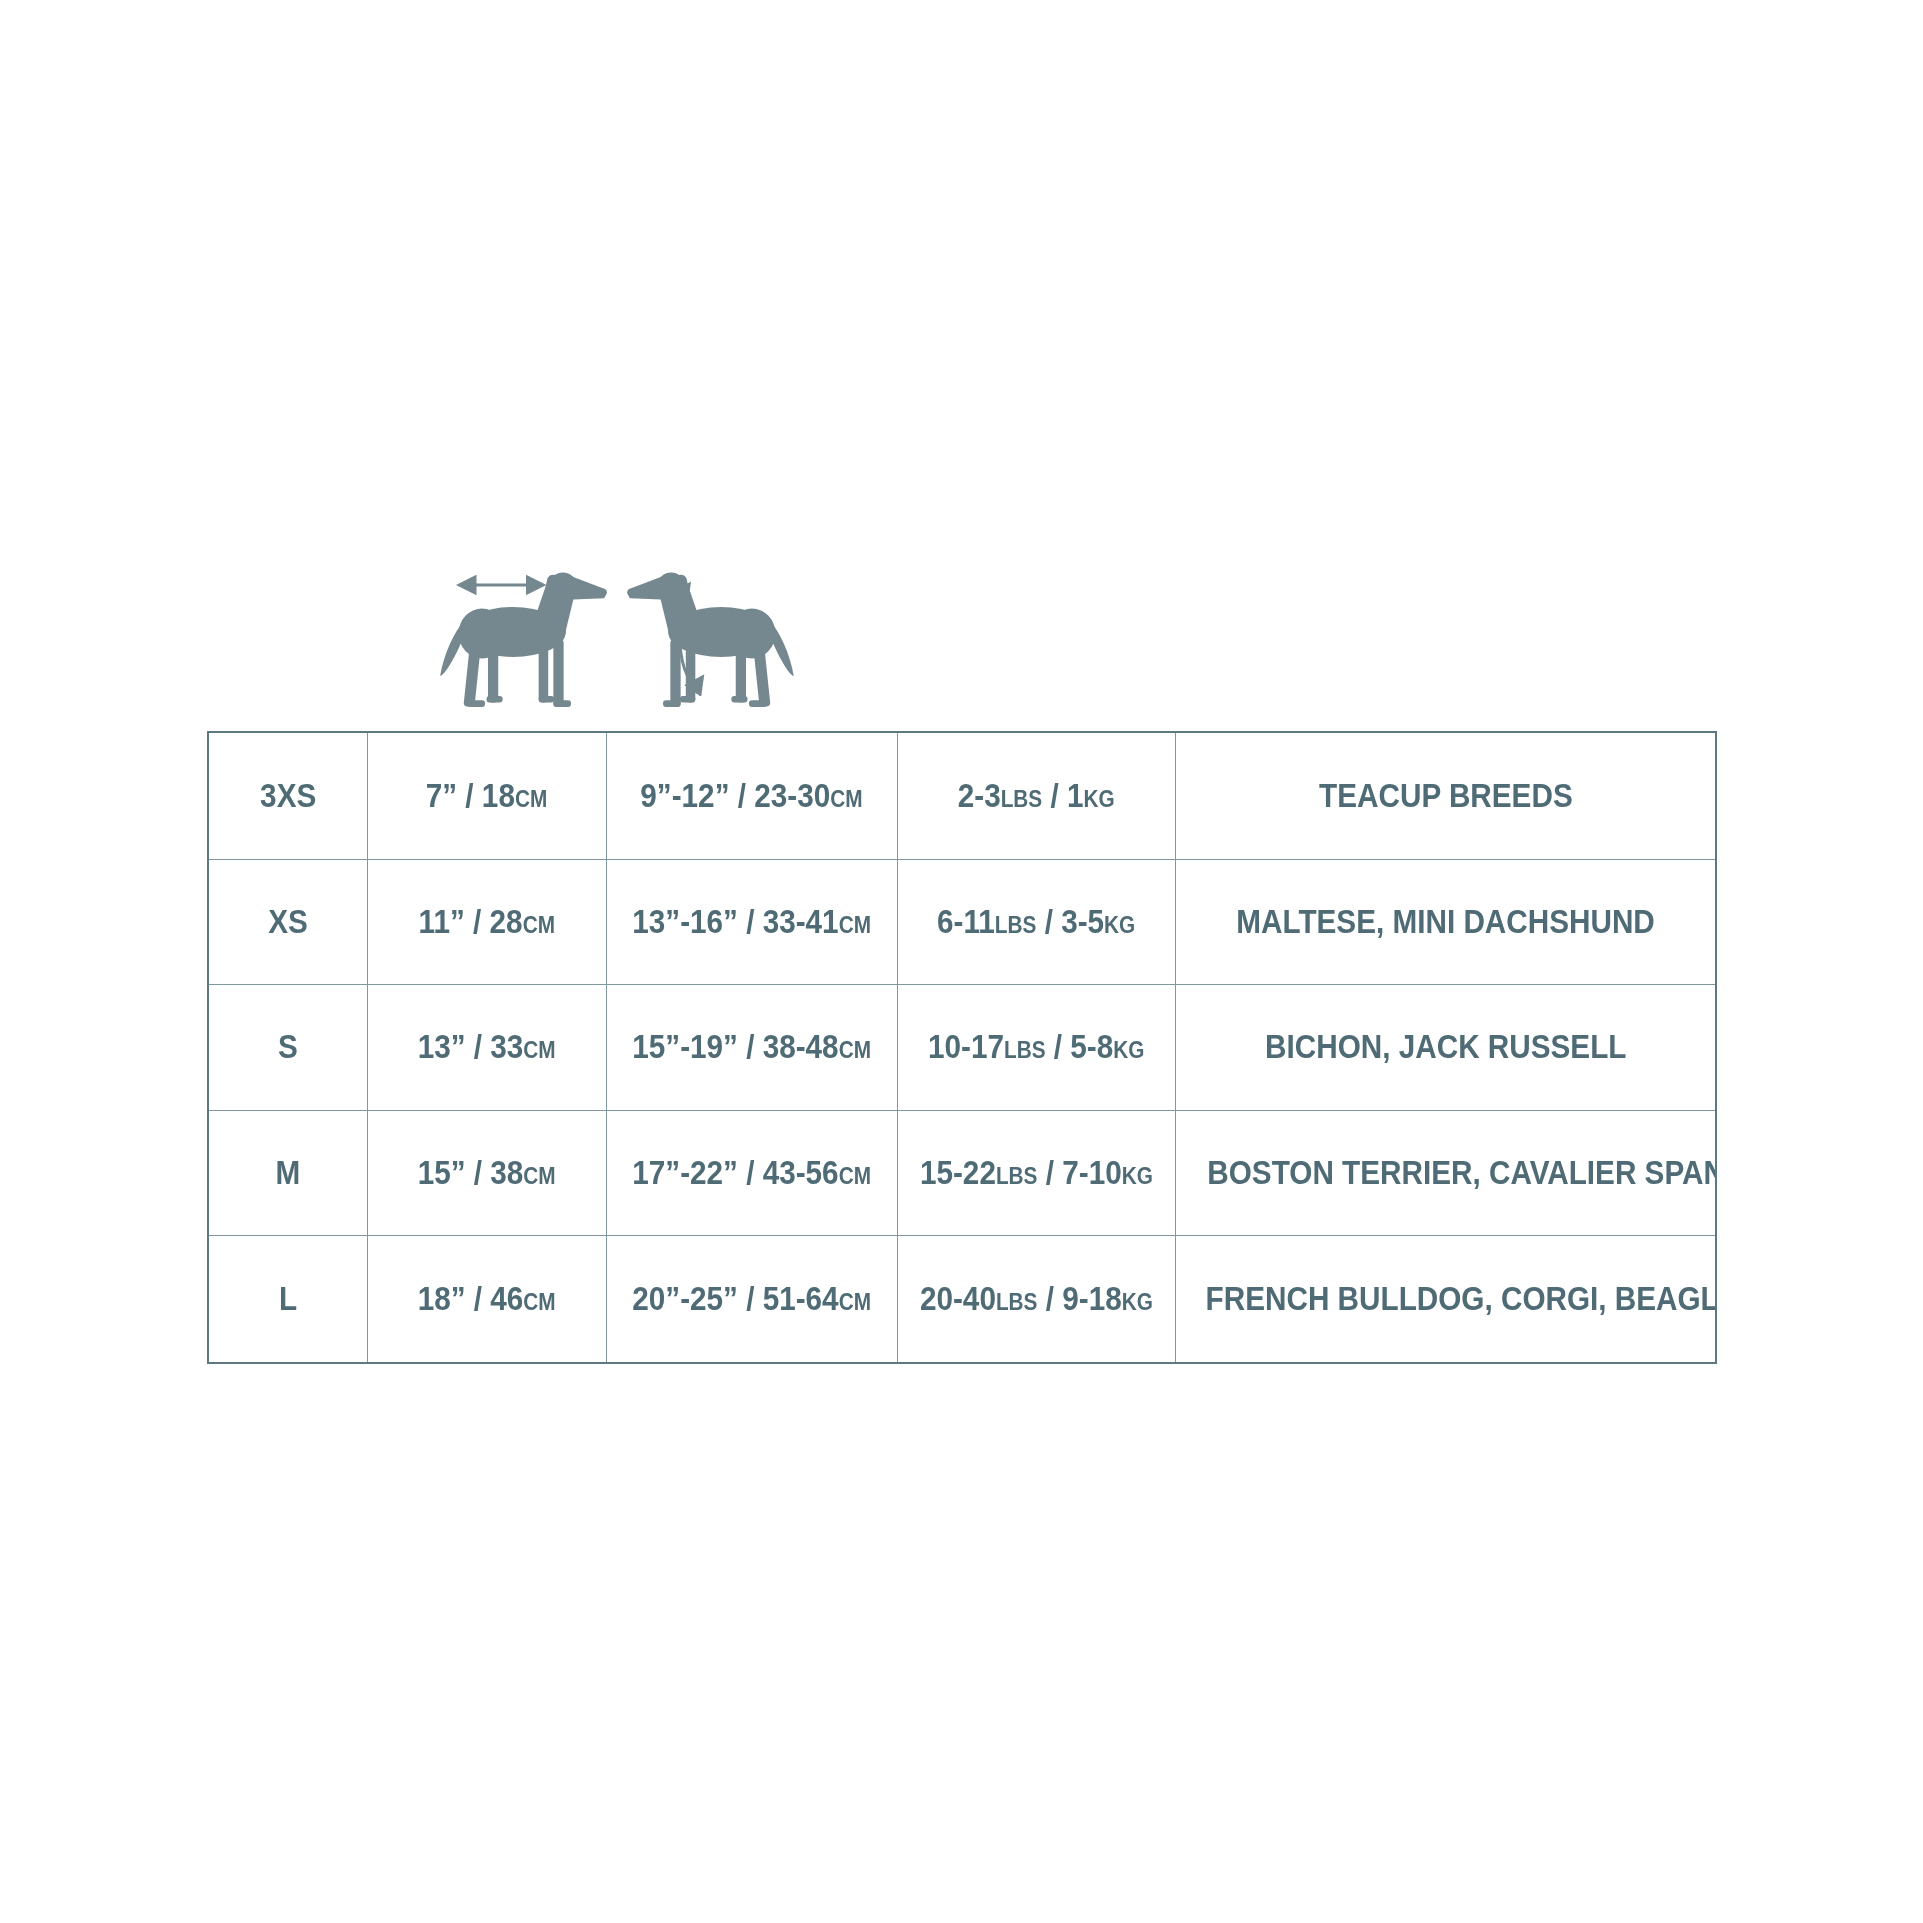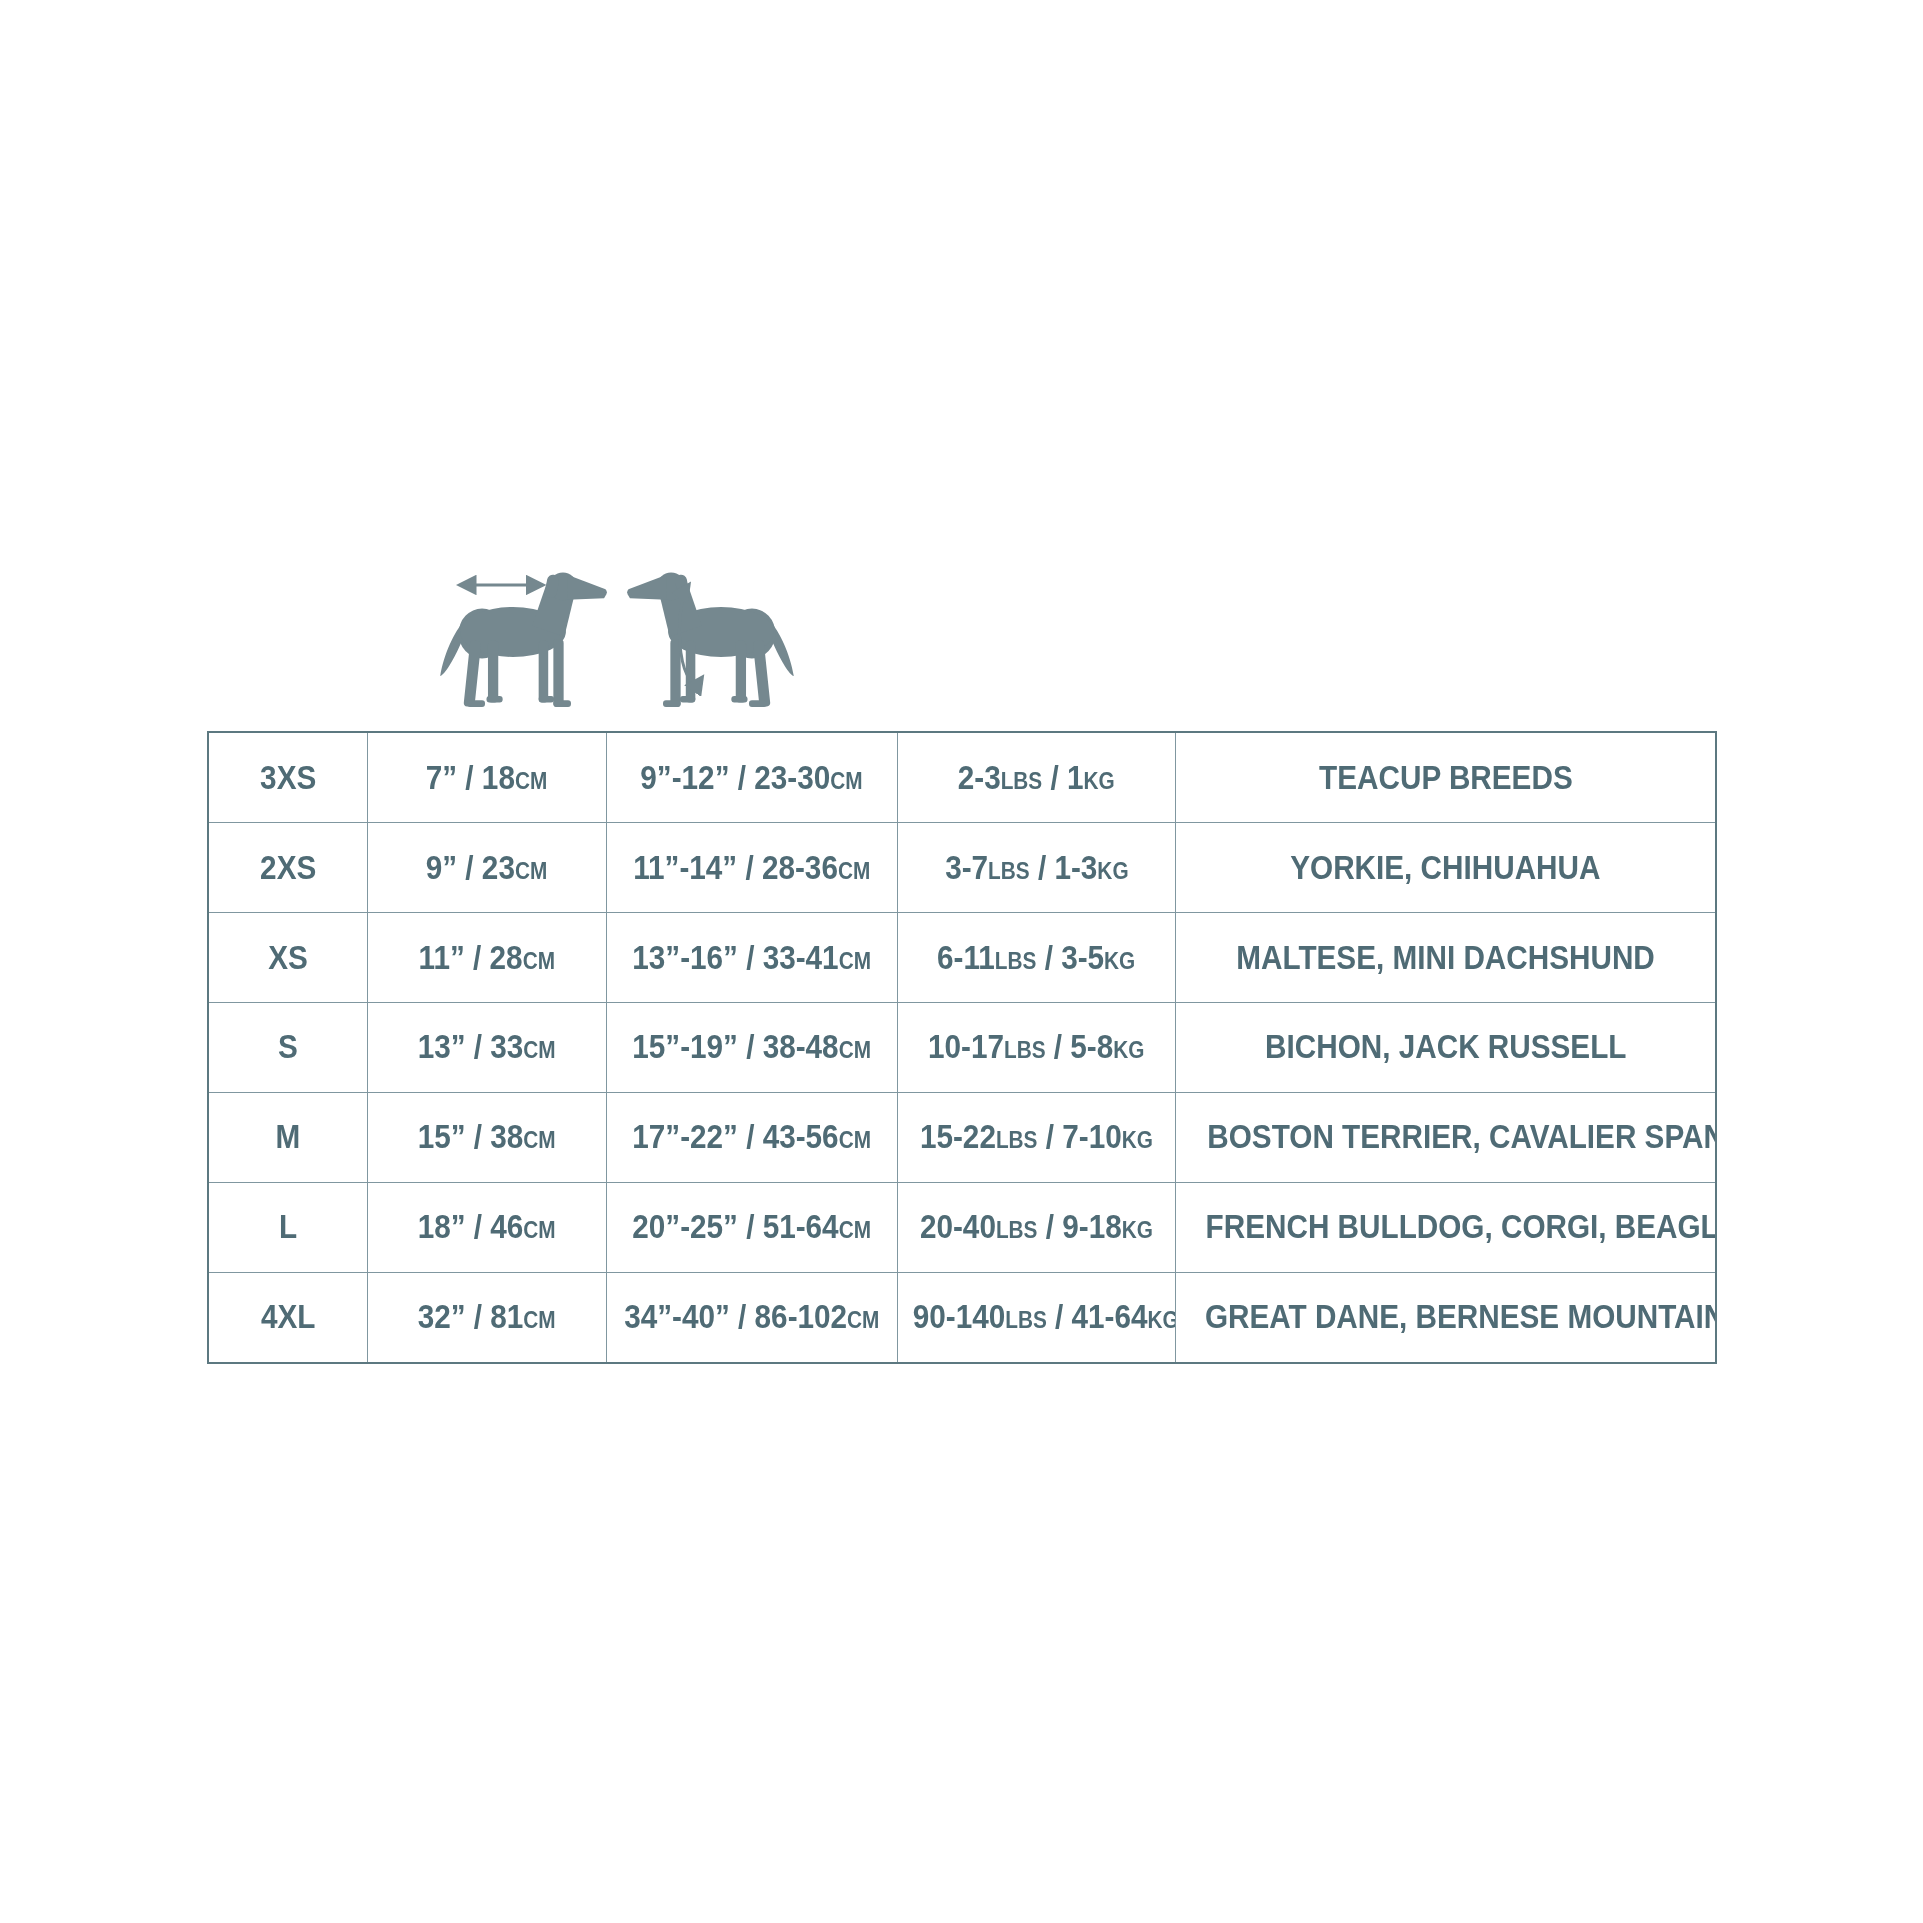--- a/index.html
+++ b/index.html
@@ -145,27 +145,20 @@
     </colgroup>
     <tbody>
         <tr>
           <td><span class="t">3XS</span></td>
           <td><span class="t">7” / 18<span class="unit">CM</span></span></td>
           <td><span class="t">9”-12” / 23-30<span class="unit">CM</span></span></td>
           <td><span class="t">2-3<span class="unit">LBS</span> / 1<span class="unit">KG</span></span></td>
           <td><span class="t">TEACUP BREEDS</span></td>
         </tr>
         <tr>
-          <td><span class="t">2XS</span></td>
-          <td><span class="t">9” / 23<span class="unit">CM</span></span></td>
-          <td><span class="t">11”-14” / 28-36<span class="unit">CM</span></span></td>
-          <td><span class="t">3-7<span class="unit">LBS</span> / 1-3<span class="unit">KG</span></span></td>
-          <td><span class="t">YORKIE, CHIHUAHUA</span></td>
-        </tr>
-        <tr>
           <td><span class="t">XS</span></td>
           <td><span class="t">11” / 28<span class="unit">CM</span></span></td>
           <td><span class="t">13”-16” / 33-41<span class="unit">CM</span></span></td>
           <td><span class="t">6-11<span class="unit">LBS</span> / 3-5<span class="unit">KG</span></span></td>
           <td><span class="t">MALTESE, MINI DACHSHUND</span></td>
         </tr>
         <tr>
           <td><span class="t">S</span></td>
           <td><span class="t">13” / 33<span class="unit">CM</span></span></td>
           <td><span class="t">15”-19” / 38-48<span class="unit">CM</span></span></td>
@@ -179,24 +172,17 @@
           <td><span class="t">15-22<span class="unit">LBS</span> / 7-10<span class="unit">KG</span></span></td>
           <td><span class="t">BOSTON TERRIER, CAVALIER SPANIEL</span></td>
         </tr>
         <tr>
           <td><span class="t">L</span></td>
           <td><span class="t">18” / 46<span class="unit">CM</span></span></td>
           <td><span class="t">20”-25” / 51-64<span class="unit">CM</span></span></td>
           <td><span class="t">20-40<span class="unit">LBS</span> / 9-18<span class="unit">KG</span></span></td>
           <td><span class="t">FRENCH BULLDOG, CORGI, BEAGLE</span></td>
         </tr>
-        <tr>
-          <td><span class="t">4XL</span></td>
-          <td><span class="t">32” / 81<span class="unit">CM</span></span></td>
-          <td><span class="t">34”-40” / 86-102<span class="unit">CM</span></span></td>
-          <td><span class="t">90-140<span class="unit">LBS</span> / 41-64<span class="unit">KG</span></span></td>
-          <td><span class="t">GREAT DANE, BERNESE MOUNTAIN</span></td>
-        </tr>
       </tbody>
   </table>
 
 </div>
 
 
 </body></html>

